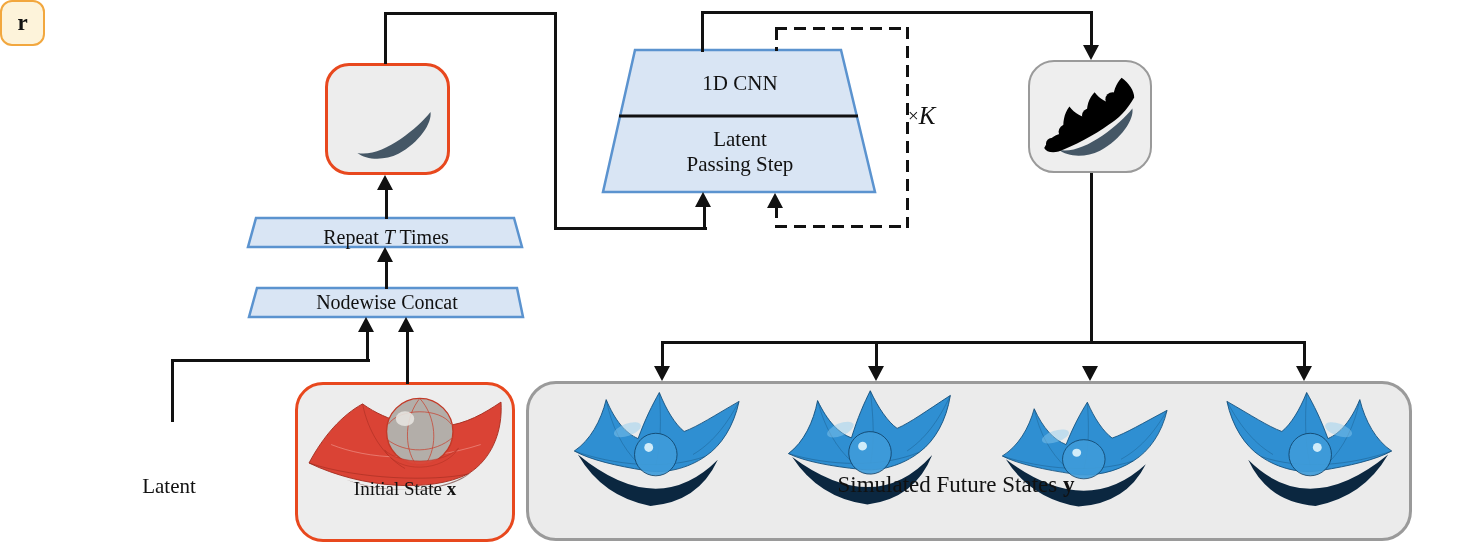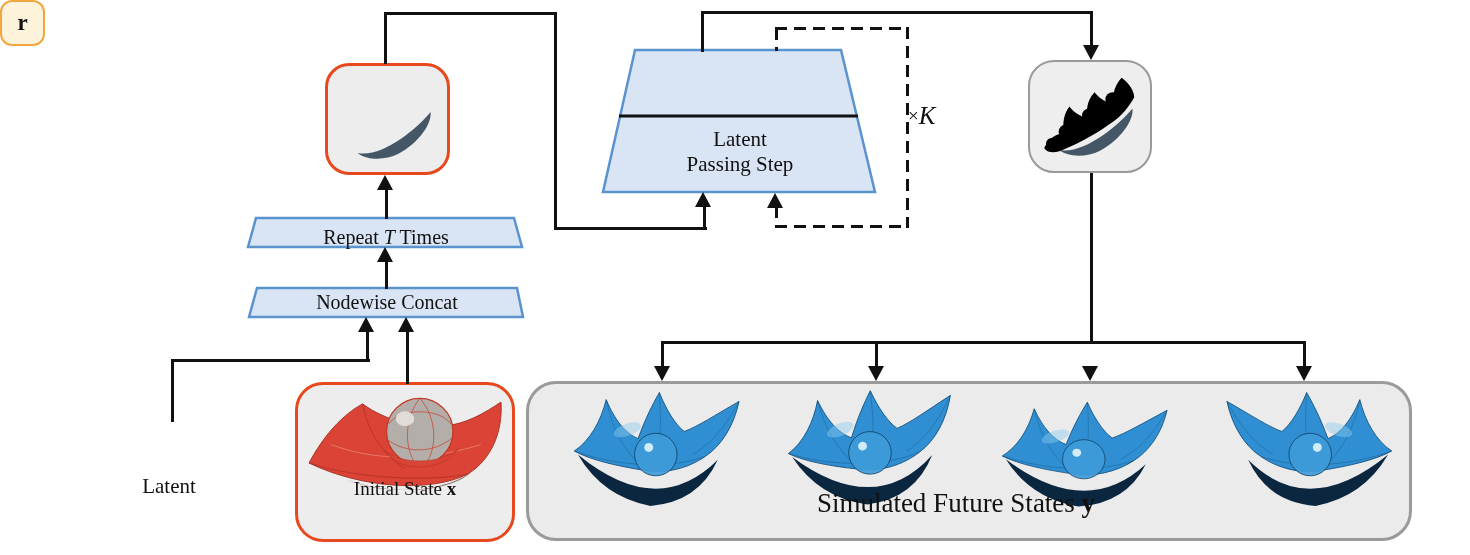--- a/index.html
+++ b/index.html
@@ -23,21 +23,21 @@
   
   .lbl{position:absolute;text-align:center;line-height:1.15;}
   #cnn-label{left:640px;top:71px;width:200px;font-size:21px;}
   #mp-label{left:620px;top:127px;width:240px;font-size:21px;line-height:25px;}
   #repeat-label{left:258px;top:226px;width:256px;font-size:20px;}
   #nodewise-label{left:259px;top:291px;width:256px;font-size:20px;}
   #xk-label{left:908px;top:102px;width:70px;font-size:25px;text-align:left;}
   #xk-label .times{font-size:19px;vertical-align:2px;}
   #latent-caption{left:89px;top:474px;width:160px;font-size:21px;line-height:24px;font-family:Liberation Serif, serif;}
   #initial-label{left:300px;top:478px;width:210px;font-size:19px;}
-  #sim-label{left:666px;top:488px;width:580px;font-size:27px;}
+  #sim-label{left:666px;top:472px;width:580px;font-size:23px;}
   .b{font-weight:bold;} .i{font-style:italic;}
   svg{display:block;}
 </style>
 </head>
 <body>
 
 <div id="canvas">
 
   <svg width="0" height="0" style="position:absolute" aria-hidden="true">
     <defs>
@@ -173,20 +173,21 @@
   <div class="dh" style="left:774.5px;top:26.5px;width:134px"></div>
   <div class="dv" style="left:905.5px;top:26.5px;height:201px"></div>
   <div class="dh" style="left:774.5px;top:224.5px;width:134px"></div>
   <div class="dv" style="left:774.5px;top:206px;height:20px"></div>
   <div class="ah-up" style="left:767px;top:193px"></div>
 
   <div id="r-box">
     <span>r</span>
   </div>
 
+  <div class="lbl" id="cnn-label">1D CNN</div>
   <div class="lbl" id="mp-label">
     <div>Latent</div>
     <div>Passing Step</div>
   </div>
   <div class="lbl" id="repeat-label">
     <span>Repeat</span>
     <span class="i">T</span>
     <span>Times</span>
   </div>
   <div class="lbl" id="nodewise-label">Nodewise Concat</div>

